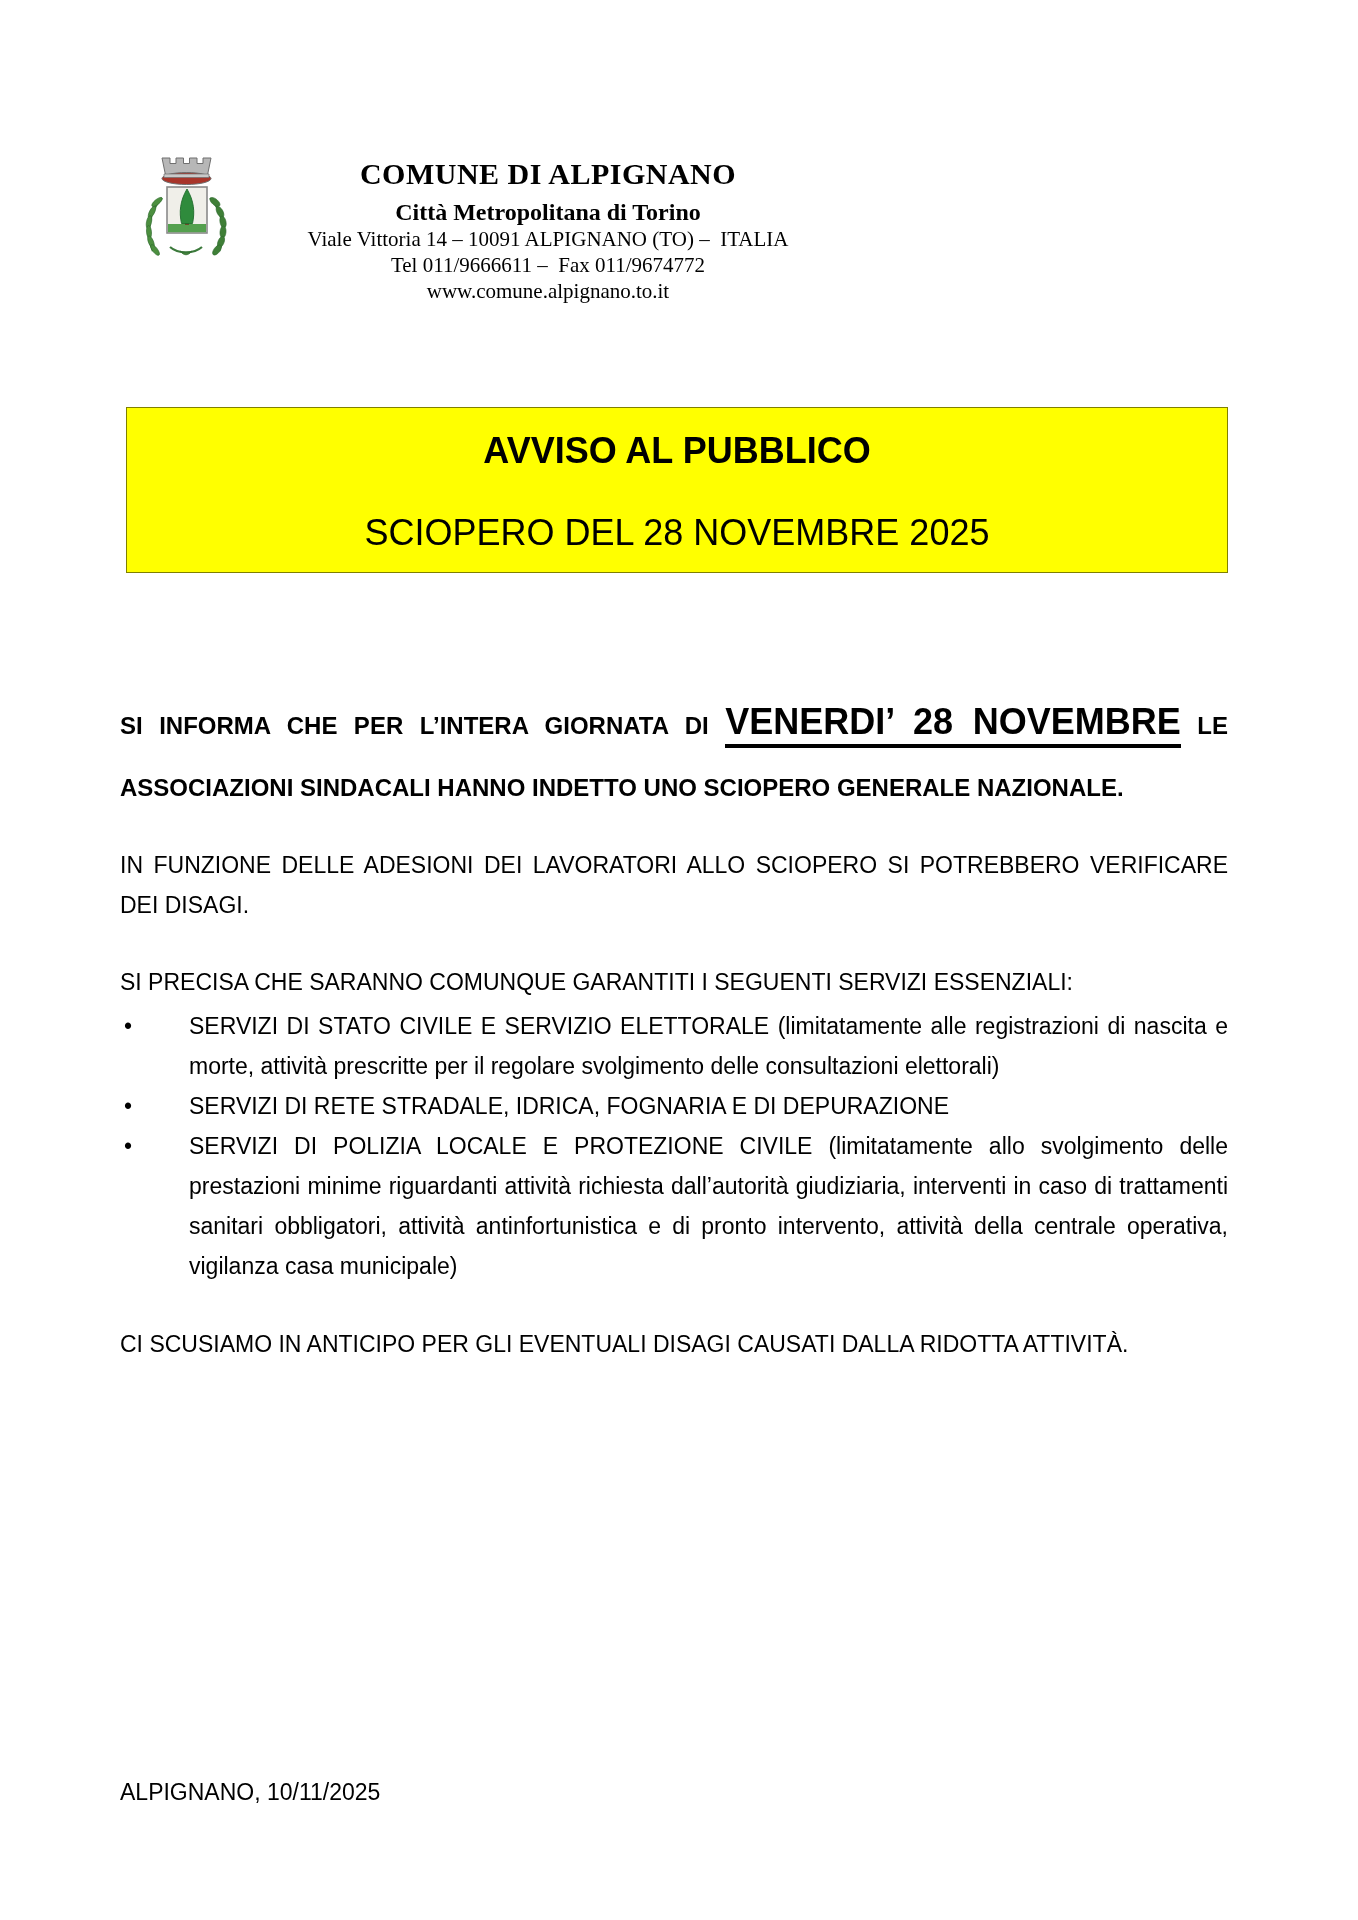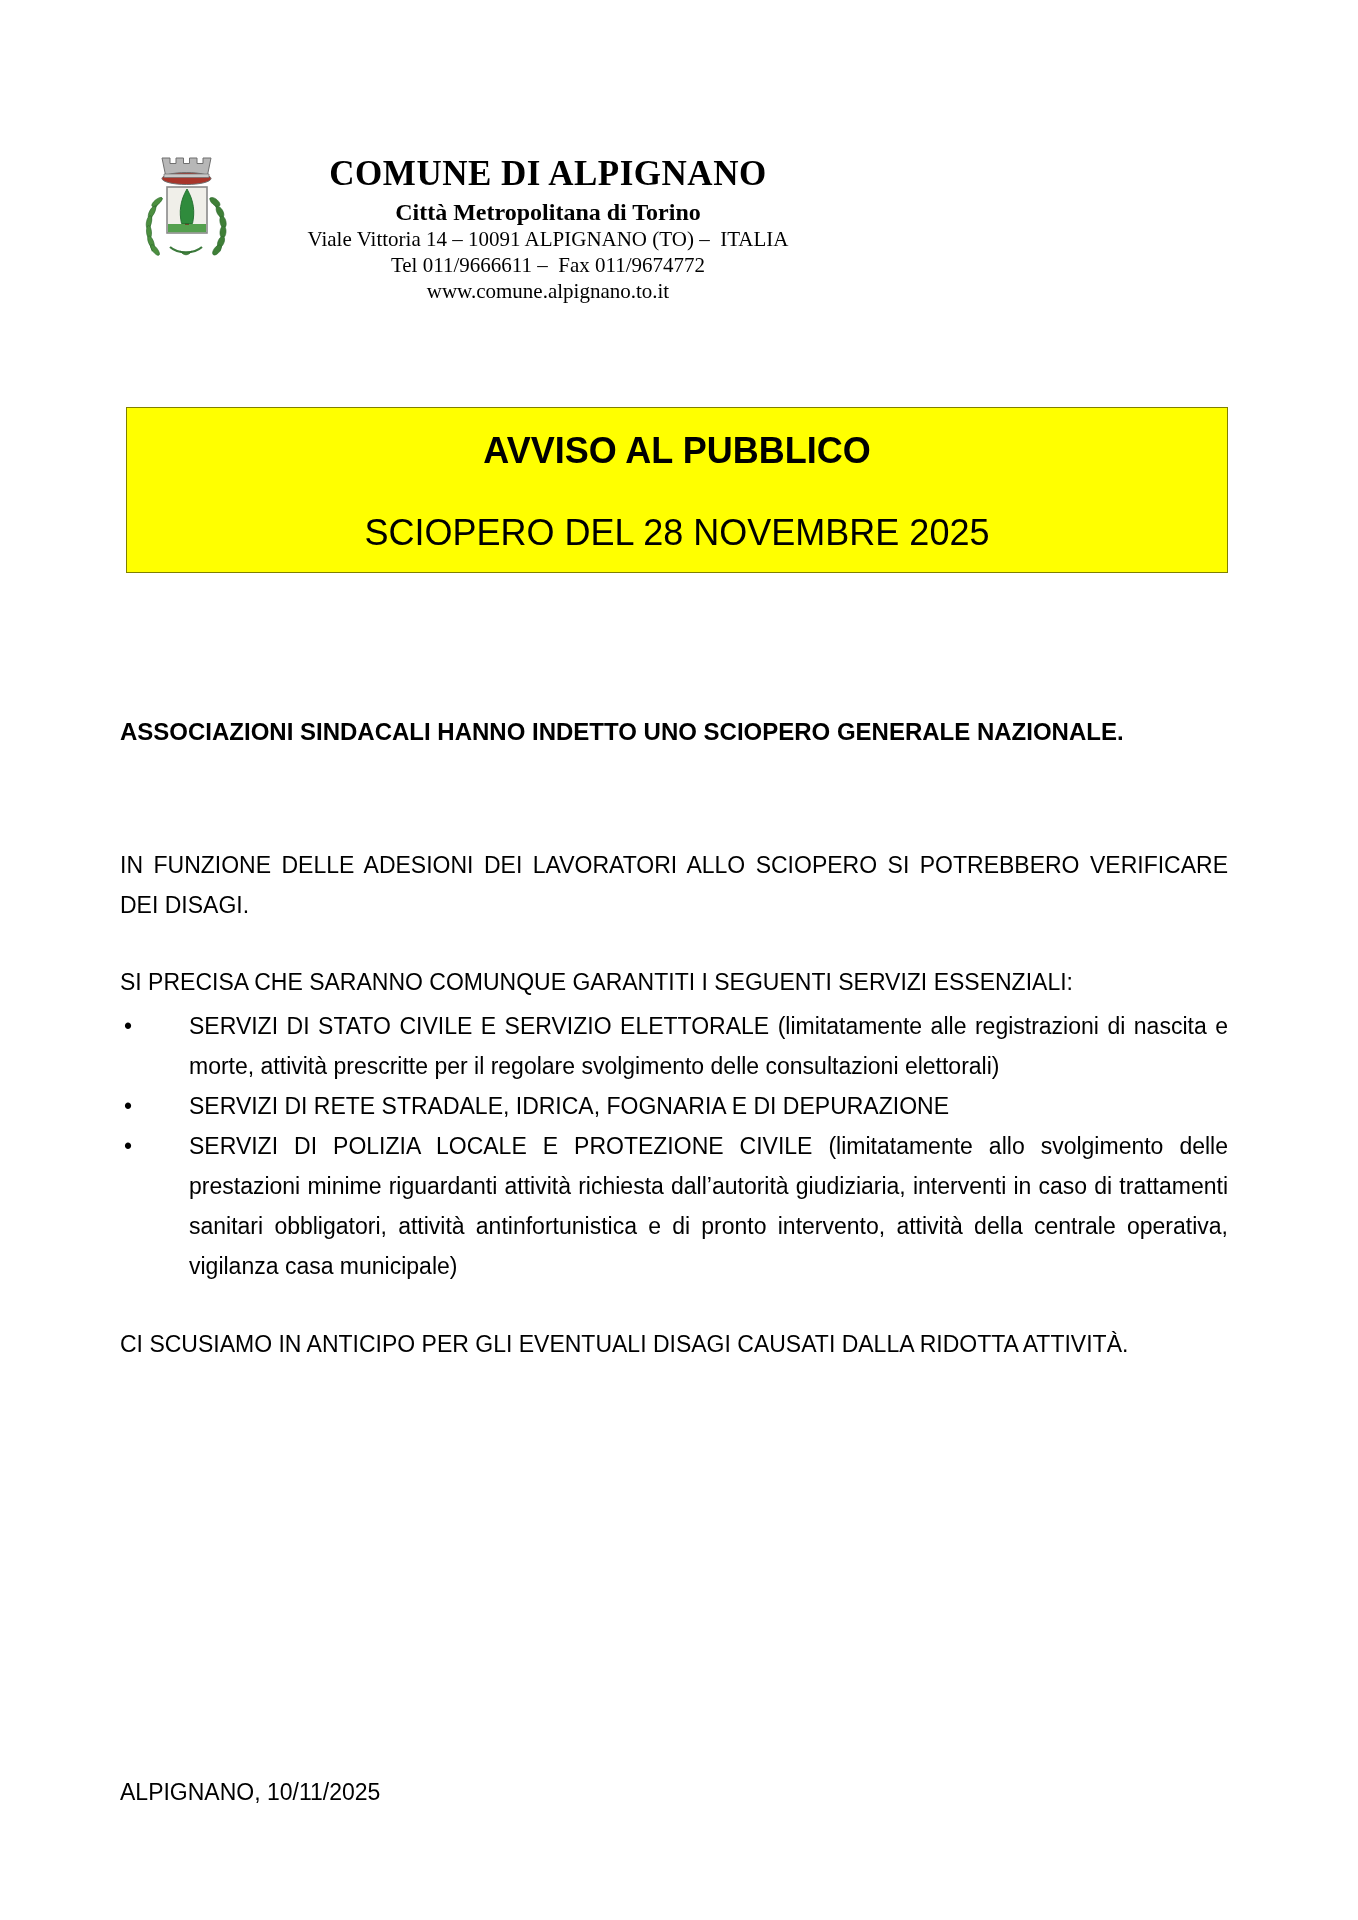--- a/index.html
+++ b/index.html
@@ -14,21 +14,21 @@
     overflow: hidden;
   }
 
   
   .logo { position:absolute; left:140px; top:150px; width:92px; height:114px; }
   .header {
     position:absolute; left:126px; top:154px; width:844px;
     text-align:center;
     font-family:"Liberation Serif", "DejaVu Serif", serif;
   }
-  .h-title   { font-size:35px; font-weight:700; line-height:40px; letter-spacing:0.5px; }
+  .h-title   { font-size:30px; font-weight:700; line-height:40px; letter-spacing:0.5px; }
   .h-sub     { font-size:24px; font-weight:700; line-height:28px; margin-top:4px; }
   .h-addr    { font-size:21px; line-height:26px; white-space:pre-wrap; }
 
   
   .banner {
     position:absolute; left:126px; top:407px;
     width:1100px; height:164px;
     background:#FFFF00;
     border:1px solid #808000;
     text-align:center;
@@ -123,20 +123,25 @@
     <div class="h-addr">Tel 011/9666611 –  Fax 011/9674772</div>
     <div class="h-addr">www.comune.alpignano.to.it</div>
   </div>
 
   <div class="banner" style="background: rgb(255, 255, 0); border-color: rgb(128, 128, 0);">
     <div class="banner-line1">AVVISO AL PUBBLICO</div>
     <div class="banner-line2">SCIOPERO DEL 28 NOVEMBRE 2025</div>
   </div>
 
   <div class="p p1">
+    <div class="p1-line1">
+      <span>SI INFORMA CHE PER L’INTERA GIORNATA DI</span>
+      <span class="strike-date">VENERDI’ 28 NOVEMBRE</span>
+      <span>LE</span>
+    </div>
     <div class="p1-line2">ASSOCIAZIONI SINDACALI HANNO INDETTO UNO SCIOPERO GENERALE NAZIONALE.</div>
   </div>
 
   <div class="p p2 body-text">IN FUNZIONE DELLE ADESIONI DEI LAVORATORI ALLO SCIOPERO SI POTREBBERO VERIFICARE DEI DISAGI.</div>
 
   <div class="p p3 body-text">SI PRECISA CHE SARANNO COMUNQUE GARANTITI I SEGUENTI SERVIZI ESSENZIALI:</div>
 
   <ul class="bullets">
     <li>
       <span>SERVIZI DI STATO CIVILE E SERVIZIO ELETTORALE (limitatamente alle registrazioni di nascita e morte, attività prescritte per il regolare svolgimento delle consultazioni elettorali)</span>

